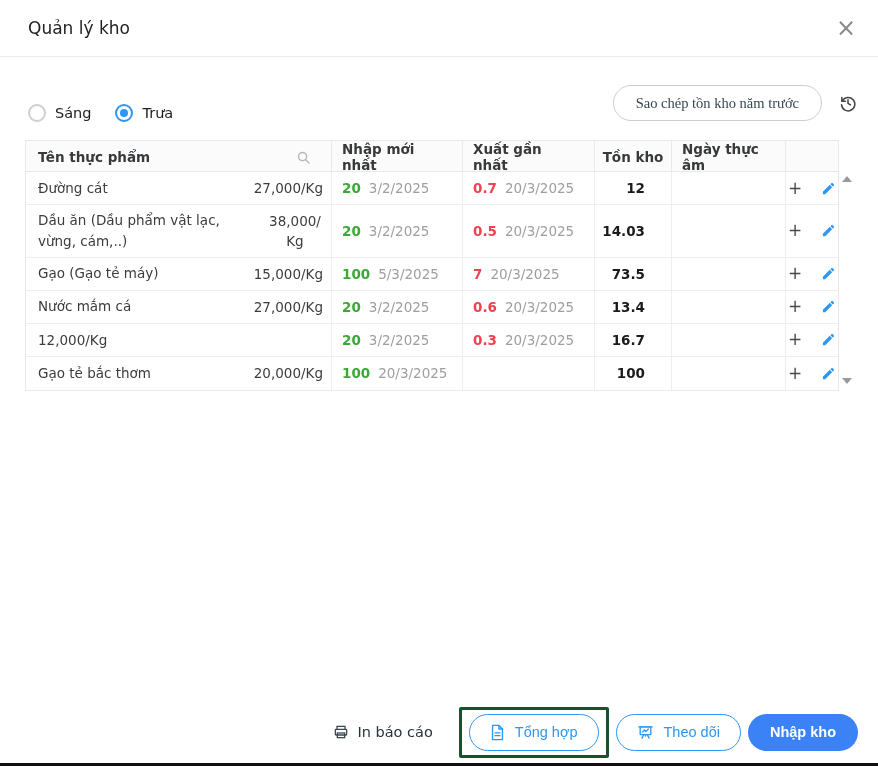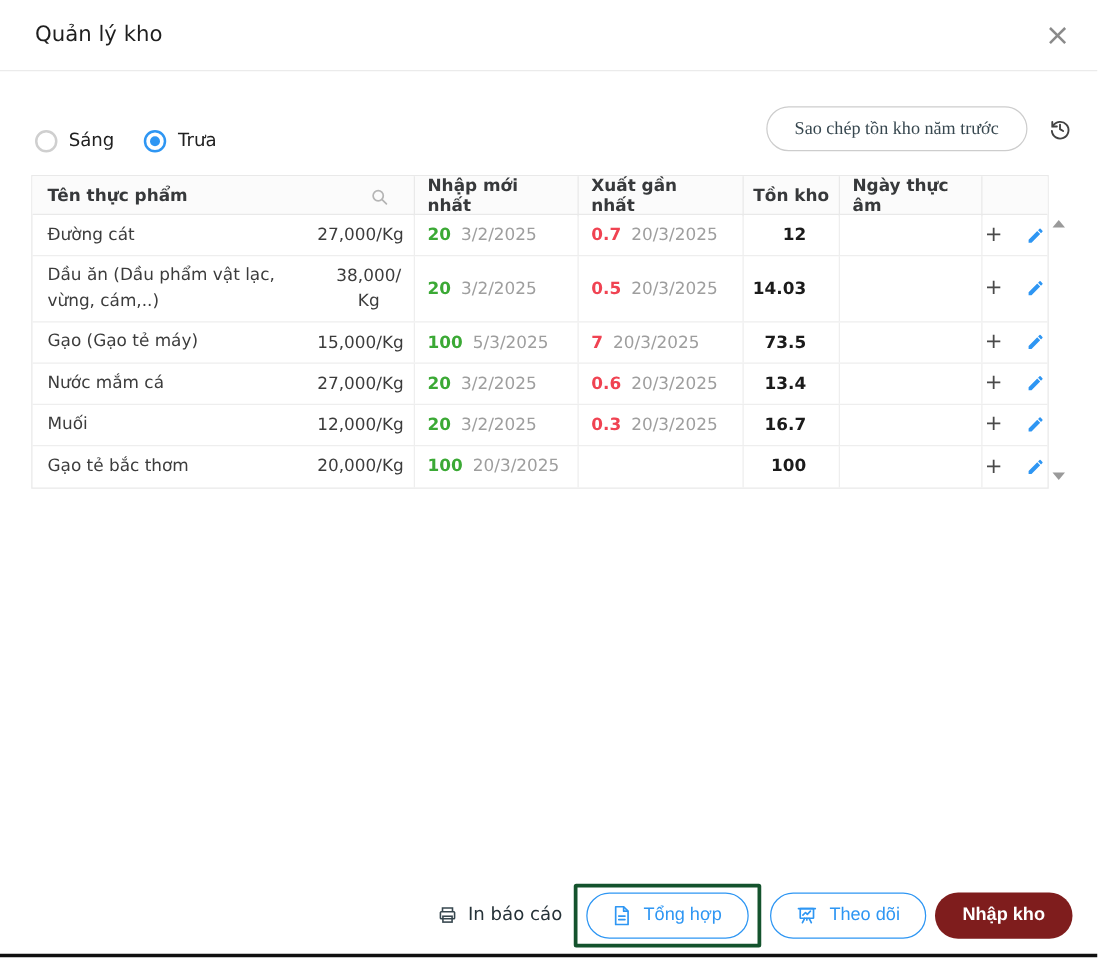--- a/index.html
+++ b/index.html
@@ -92,33 +92,33 @@
     border-right:5px solid transparent; border-bottom:6px solid #9a9a9a; cursor:pointer; }
   .arrow-down { width:0; height:0; border-left:5px solid transparent;
     border-right:5px solid transparent; border-top:6px solid #9a9a9a; cursor:pointer; }
 
   
   .footer {
     position:absolute; left:0; right:0; bottom:3px; height:62px;
     display:flex; align-items:center; justify-content:flex-end;
     padding-right:20px; gap:7px; background:#fff;
   }
-  .print-group { display:flex; align-items:center; gap:8px; cursor:pointer; margin-right:2px; }
+  .print-group { display:flex; align-items:center; gap:8px; cursor:pointer; margin-right:19px; }
   .print-label { font-size:14.5px; color:#263238; }
   .red-annotation {
     border:3px solid #14532d; border-radius:2px; padding:4px 7px;
     display:flex; align-items:flex-start;
   }
   .btn {
     height:37px; border-radius:18.5px; display:flex; align-items:center;
     justify-content:center; gap:10px; font-size:14.5px; cursor:pointer;
     border:1px solid #2e96f3; color:#2e96f3; background:#fff; padding:0 20px;
   }
   .btn-primary {
-    background:#7f1d1d; border:none; color:#fff; font-weight:700; padding:0 22px;
+    background:#3b82f6; border:none; color:#fff; font-weight:700; padding:0 22px;
   }
   .bottom-edge {
     position:absolute; left:0; right:0; bottom:0; height:3px; background:#101010;
   }
 </style>
 </head>
 <body>
 
 <div class="modal-header">
   <div class="modal-title">Quản lý kho</div>
@@ -256,21 +256,20 @@
       <span class="plus-btn">+</span>
       <span class="pencil-btn">
         <svg width="15" height="15" viewBox="0 0 24 24" fill="#2e96f3">
           <path d="M3 17.25V21h3.75L17.81 9.94l-3.75-3.75L3 17.25zM20.71 7.04c.39-.39.39-1.02 0-1.41l-2.34-2.34a.9959.9959 0 0 0-1.41 0l-1.83 1.83 3.75 3.75 1.83-1.83z"></path>
         </svg>
       </span>
     </div>
   </div>
       <div class="tr">
     <div class="td name-cell">
-      <span class="nm">Muối</span>
       <span class="pr">12,000/Kg</span>
     </div>
     <div class="td">
       <span class="qty-imp">20</span>
       <span class="date">3/2/2025</span>
     </div>
     <div class="td">
       <span class="qty-exp">0.3</span>
       <span class="date">20/3/2025</span>
     </div>

